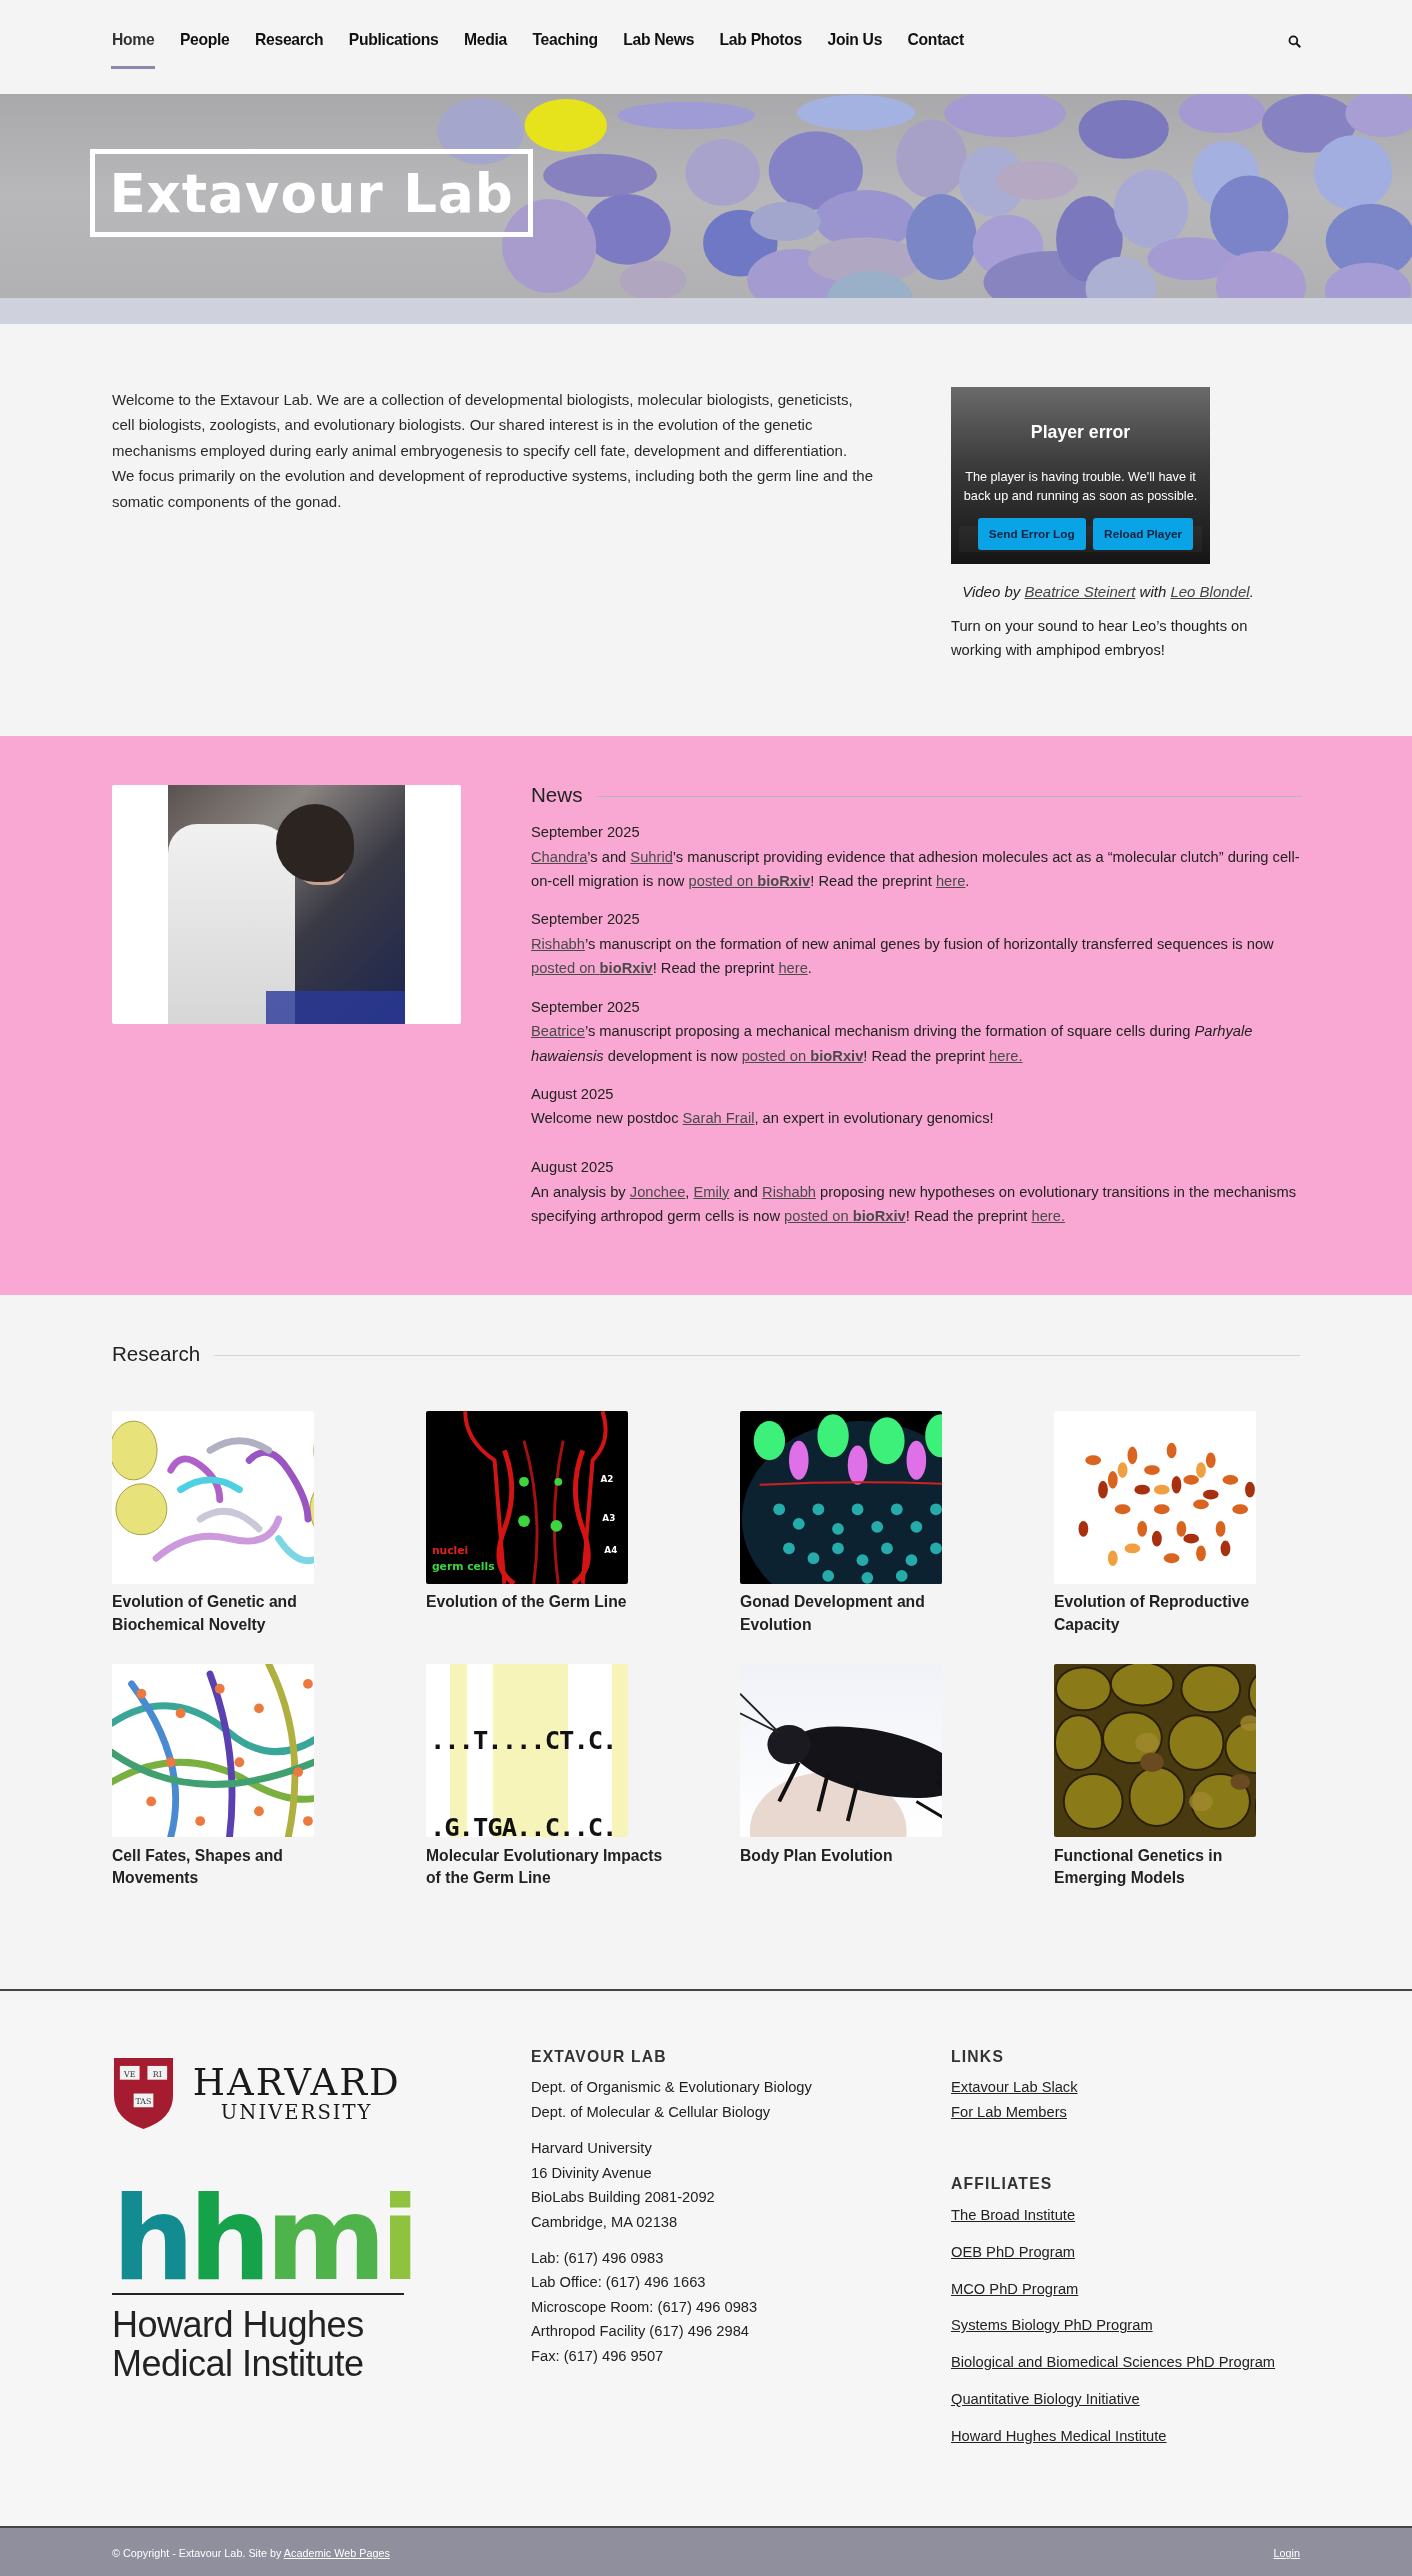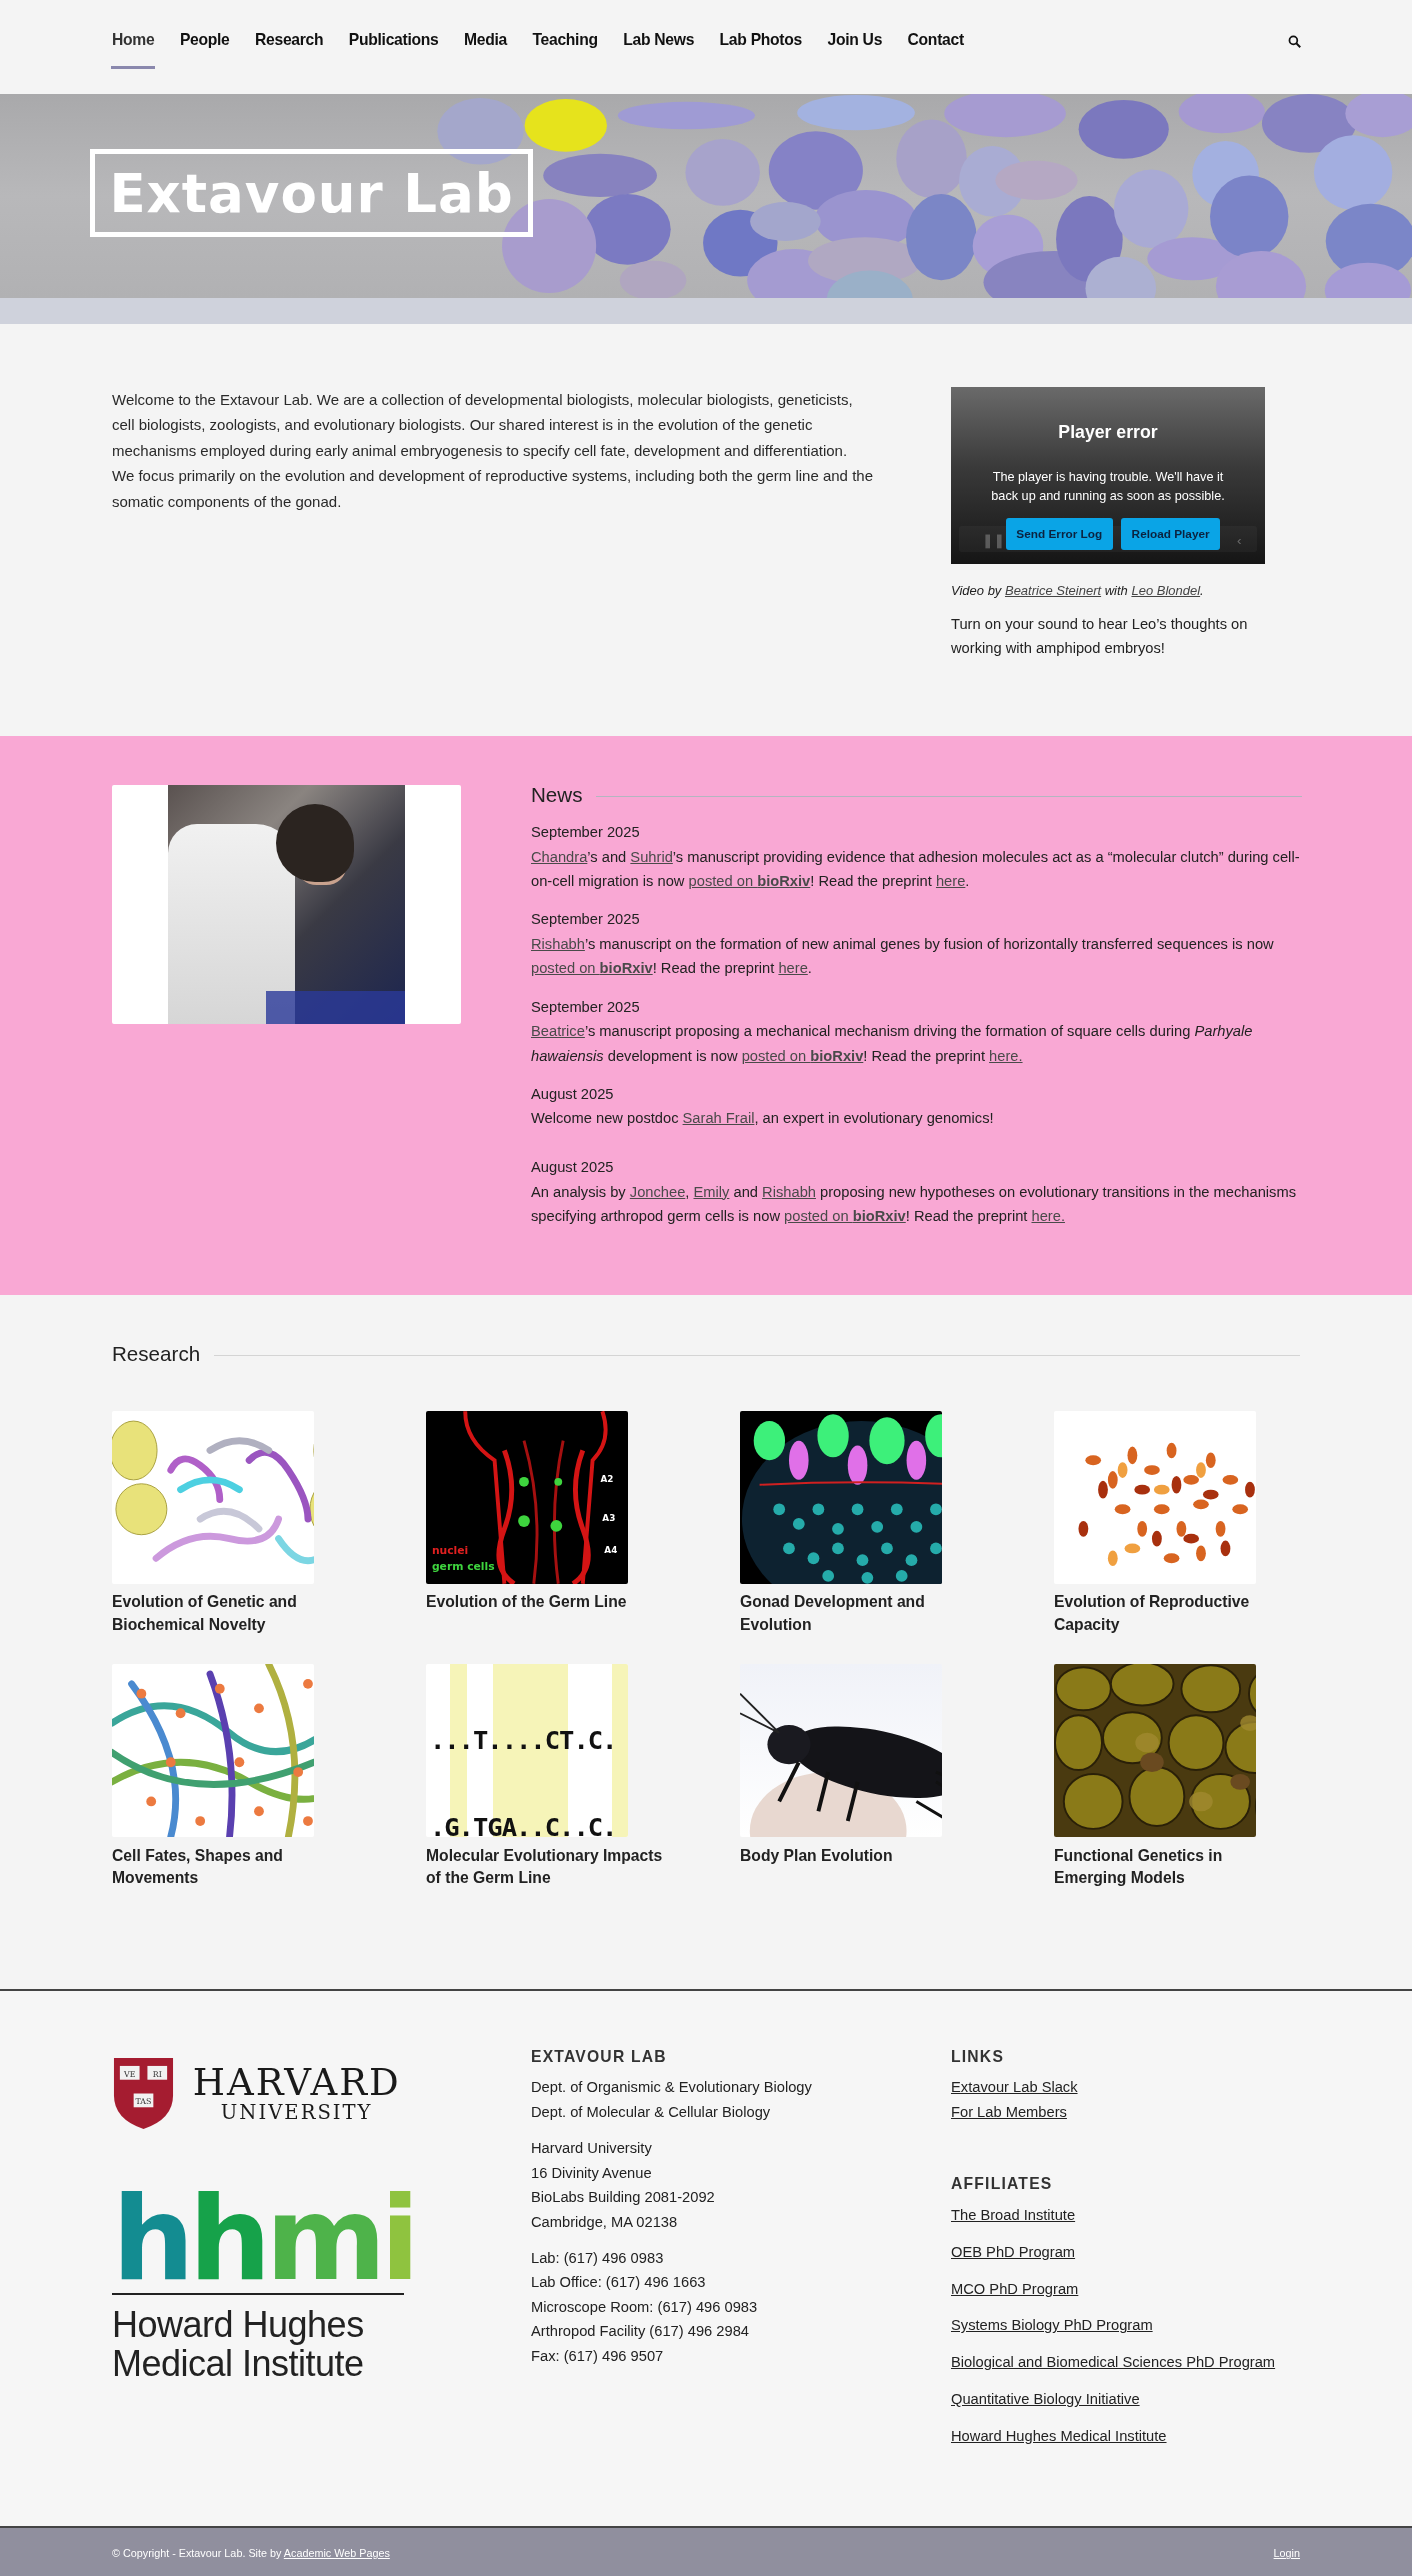--- a/index.html
+++ b/index.html
@@ -20,29 +20,29 @@
   .hero { height: 204px; position: relative; overflow: hidden; background: linear-gradient(180deg,#a9a9ab 0%,#b8b8ba 50%,#b1b1b3 100%); }
   .hero .blobs { position: absolute; left: 0; top: 0; width: 1412px; height: 204px; }
   .hero .title-box { position: absolute; left: 90px; top: 55px; width: 443px; height: 88px; border: 5.9px solid #fff; display: flex; align-items: center; justify-content: center; }
   .hero .title-box span { font-family: "DejaVu Sans", sans-serif; font-weight: bold; font-size: 53px; color: #fff; letter-spacing: 1px; }
   .hero-band { height: 25.5px; background: #cfd2dc; }
 
   
   .intro { background: #f4f4f4; padding: 63px 0 59px; height: 412px; }
   .intro .left { position: absolute; left: 112px; top: 0; width: 761px; font-size: 15px; line-height: 25.5px; color: #2a2a2a; font-family: "Liberation Sans", sans-serif; }
   .intro .right { position: absolute; left: 951px; top: 0; width: 314px; }
-  .player { width: 314px; height: 177px; background: linear-gradient(180deg,#6a6a6a 0%,#3a3a3a 45%,#151515 100%); position: relative; color: #fff; text-align: center; font-family: "Liberation Sans", sans-serif; }
+  .player { width: 259px; height: 177px; background: linear-gradient(180deg,#6a6a6a 0%,#3a3a3a 45%,#151515 100%); position: relative; color: #fff; text-align: center; font-family: "Liberation Sans", sans-serif; }
   .player .ptitle { font-weight: bold; font-size: 17.7px; padding-top: 35px; }
   .player .pmsg { font-size: 12.7px; line-height: 19.6px; margin-top: 25px; }
   .player .pbtns { display: flex; justify-content: center; gap: 7.8px; margin-top: 11.8px; position: relative; z-index: 2; padding-left: 10px; }
   .player .pbtn { background: #0aa4e6; color: #0b2340; font-weight: bold; font-size: 11.8px; padding: 8.8px 10.8px; border-radius: 2.9px; }
   .player .pctrl { position: absolute; left: 7.8px; right: 7.8px; bottom: 11.8px; height: 25.5px; background: rgba(255,255,255,0.04); border-radius: 2.9px; }
   .player .pause { position: absolute; left: 31px; bottom: 15.7px; font-size: 13.7px; color: rgba(255,255,255,0.25); }
   .player .back { position: absolute; right: 23.5px; bottom: 15.7px; font-size: 13.7px; color: rgba(255,255,255,0.3); }
-  .caption { font-family: "Liberation Sans", sans-serif; font-size: 13px; color: #222; font-style: italic; margin-top: 19.6px; }
+  .caption { font-family: "Liberation Sans", sans-serif; font-size: 15px; color: #222; font-style: italic; margin-top: 19.6px; text-align: center; }
   .caption a { color: #444; }
   .sound { font-family: "Liberation Sans", sans-serif; font-size: 14.7px; line-height: 24.5px; margin-top: 13.7px; color: #222; }
 
   
   .news { background: #f9a8d4; height: 559px; position: relative; }
   .news .photo-frame { position: absolute; left: 112px; top: 49px; width: 349px; height: 239px; background: #fff; border-radius: 2px; }
   .news .photo { position: absolute; left: 56px; top: 0; width: 237px; height: 239px; background: linear-gradient(135deg,#5a5250 0%,#8a8480 30%,#3a3a44 60%,#1c2550 100%); overflow: hidden; }
   .news .coat { position: absolute; left: 0; top: 39px; width: 127px; height: 200px; background: linear-gradient(180deg,#f1f1f1,#d6d6d6); border-radius: 29px 39px 0 0; }
   .news .head { position: absolute; left: 108px; top: 19.6px; width: 78px; height: 78px; background: #2b2420; border-radius: 50% 50% 40% 50%; }
   .news .face { position: absolute; left: 129px; top: 55px; width: 49px; height: 45px; background: #c9a28e; border-radius: 40%; }

